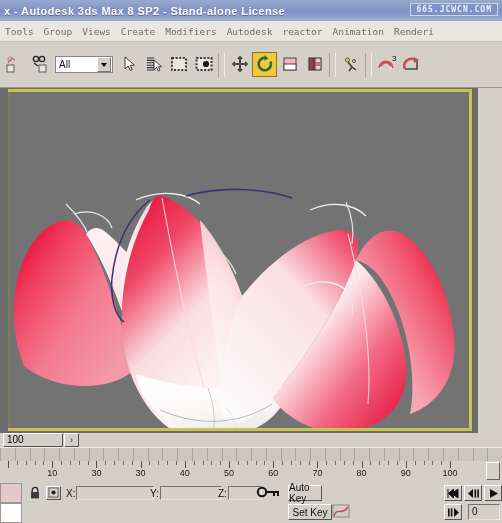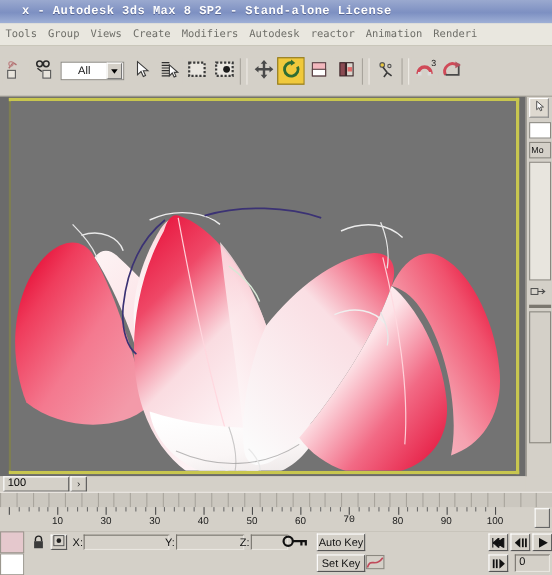--- a/index.html
+++ b/index.html
@@ -12,24 +12,24 @@
   #app{position:absolute;inset:0;background:#d4d0c8;}
 
   
   .titlebar{
     position:absolute;left:0;top:0;width:502px;height:21px;
     background:linear-gradient(to bottom,#9aa9cf 0%,#8294c4 45%,#7d90c2 55%,#9fb0d6 100%);
     border-bottom:1px solid #6b7ba8;
     display:flex;align-items:center;
   }
   .title-text{
-    font-family:Liberation Mono, monospace;
+    font-family:Liberation Sans, sans-serif;
     font-size:11px;font-weight:bold;color:#ffffff;
     letter-spacing:.4px;white-space:nowrap;
-    margin-left:20px;text-shadow:0 1px 0 rgba(60,70,110,.6);
+    margin-left:4px;text-shadow:0 1px 0 rgba(60,70,110,.6);
   }
   .watermark{
     position:absolute;right:4px;top:3px;
     border:1px solid #c9d3ea;background:#7e92c6;
     padding:1px 5px;color:#e8eefb;
     font-family:"DejaVu Sans Mono","Liberation Mono",monospace;
     font-size:8px;font-weight:bold;letter-spacing:1px;
   }
 
   
@@ -57,21 +57,21 @@
     background:#d4d0c8;position:relative;flex:0 0 auto;
   }
   .tbtn.on{background:#f0c93c;border:1px solid #8a7420;}
   .tsep{width:5px;height:24px;flex:0 0 auto;
     border-left:1px solid #a8a49c;border-right:1px solid #efece6;margin:0 2px;}
   .combo{
     height:17px;border:1px solid #8b8880;background:#fff;
     display:flex;align-items:center;box-sizing:border-box;flex:0 0 auto;
     margin:0 3px;
   }
-  .combo .cval{flex:1;padding-left:15px;font-size:10px;color:#111;white-space:nowrap;overflow:hidden;}
+  .combo .cval{flex:1;padding-left:3px;font-size:10px;color:#111;white-space:nowrap;overflow:hidden;}
   .combo .carr{
     width:14px;height:15px;margin:0 1px;background:#d4d0c8;
     border:1px solid #fff;border-right-color:#777;border-bottom-color:#777;
     display:flex;align-items:center;justify-content:center;box-sizing:border-box;
   }
   .arrow-dn{width:0;height:0;border-left:3px solid transparent;border-right:3px solid transparent;border-top:4px solid #000;}
 
   
   .viewwrap{
     position:absolute;left:0;top:88px;width:478px;height:345px;
@@ -174,20 +174,21 @@
     box-sizing:border-box;font-size:10px;line-height:14px;padding-left:3px;color:#111;
   }
 </style>
 </head>
 <body>
 
 <div id="app">
 
   <div class="titlebar">
     <div class="title-text">x  -  Autodesk 3ds Max 8 SP2  -  Stand-alone License</div>
+    <div class="watermark">665.JCWCN.COM</div>
   </div>
 
   <div class="menubar">
     <div class="menu-item">Tools</div>
     <div class="menu-item">Group</div>
     <div class="menu-item">Views</div>
     <div class="menu-item">Create</div>
     <div class="menu-item">Modifiers</div>
     <div class="menu-item">Autodesk</div>
     <div class="menu-item">reactor</div>
@@ -439,44 +440,20 @@
         <path d="M336 110 C342 124 344 140 342 152" fill="none" stroke="#e6e6e6" stroke-width="1.2"></path>
         <path d="M294 194 C312 186 330 190 340 202" fill="none" stroke="#efefef" stroke-width="1.3"></path>
         <path d="M336 192 C342 204 344 214 342 222" fill="none" stroke="#e6e6e6" stroke-width="1.2"></path>
         <path d="M198 150 C212 160 222 172 226 182" fill="none" stroke="#d8e7d6" stroke-width="1.3"></path>
         <path d="M190 332 C208 344 226 346 240 340" fill="none" stroke="#f0f0f0" stroke-width="1.2"></path>
         <path d="M216 316 C224 324 228 332 226 340" fill="none" stroke="#e8e8e8" stroke-width="1.1"></path>
       </svg>
     </div>
   </div>
 
-  <div class="cmdpanel">
-    <div class="cp-tabrow">
-      <div class="cp-ico">
-        <span>
-          <svg width="13" height="13" viewBox="0 0 20 20">
-            <path d="M6 3 L6 15 L9.2 12 L11.3 16.5 L13.3 15.6 L11.3 11.3 L15.5 11.2 Z" fill="#fdfdfd" stroke="#3b3b3b" stroke-width="1.2"></path>
-          </svg>
-        </span>
-      </div>
-    </div>
-    <div class="cp-field"></div>
-    <div class="cp-modlist">Mo</div>
-    <div class="cp-stack"></div>
-    <div class="cp-row">
-      <span>
-        <svg width="16" height="12" viewBox="0 0 18 12">
-          <rect x="2" y="3" width="7" height="6" fill="#d9d5cd" stroke="#4a4a4a"></rect>
-          <path d="M9 6 L16 6 M13 3.5 L16 6 L13 8.5" stroke="#4a4a4a" fill="none" stroke-width="1.1"></path>
-        </svg>
-      </span>
-    </div>
-    <div class="cp-div"></div>
-    <div class="cp-big"></div>
-  </div>
 
   <div class="trackzone">
     <div class="framefield">100</div>
     <div class="framearr">›</div>
   </div>
 
   <div class="trackbar">
     <div class="tickrow" id="tickrow">
         <div class="tick" style="left: 0px;"></div>
         <div class="tick" style="left: 14.8px;"></div>
@@ -566,21 +543,21 @@
       <div class="rtick min" style="left: 423.5px;"></div>
       <div class="rtick min" style="left: 432.3px;"></div>
       <div class="rtick min" style="left: 441.2px;"></div>
       <div class="rtick maj" style="left: 450px;"></div>
       <div class="rlab" style="left: 52.2px;">10</div>
       <div class="rlab" style="left: 96.4px;">30</div>
       <div class="rlab" style="left: 140.6px;">30</div>
       <div class="rlab" style="left: 184.8px;">40</div>
       <div class="rlab" style="left: 229px;">50</div>
       <div class="rlab" style="left: 273.2px;">60</div>
-      <div class="rlab" style="left: 317.4px; font-family: Liberation Mono, monospace;">70</div>
+      <div class="rlab" style="left: 317.4px;">70</div>
       <div class="rlab" style="left: 361.6px;">80</div>
       <div class="rlab" style="left: 405.8px;">90</div>
       <div class="rlab" style="left: 450px;">100</div>
       <div style="position: absolute; right: 2px; top: 1px; width: 14px; height: 18px; background: rgb(212, 208, 200); border-width: 1px; border-style: solid; border-color: rgb(255, 255, 255) rgb(102, 102, 102) rgb(102, 102, 102) rgb(255, 255, 255); border-image: initial; box-sizing: border-box;"></div>
     </div>
 
   <div class="statwrap">
     <div class="minibox"></div>
     <div class="minibox2"></div>
 
@@ -616,21 +593,21 @@
     <div style="position:absolute;left:256px;top:2px;width:28px;height:16px;display:flex;align-items:center;">
       <span>
         <svg width="26" height="14" viewBox="0 0 26 14">
           <circle cx="6" cy="7" r="4.2" fill="none" stroke="#111" stroke-width="2"></circle>
           <path d="M10 7 H23 M18 7 V11 M22 7 V11" stroke="#111" stroke-width="2" fill="none"></path>
         </svg>
       </span>
     </div>
 
 
-    <div class="akey" style="left:288px;top:2px;width:44px;height:16px;text-align:right;">Auto Key</div>
+    <div class="akey" style="left:288px;top:2px;width:34px;height:16px;">Auto Key</div>
     <div class="akey" style="left:288px;top:21px;width:44px;height:16px;">Set Key</div>
 
 
     <div class="curvico">
       <span>
         <svg width="18" height="14" viewBox="0 0 18 14">
           <path d="M2 12 C5 2 9 13 16 3" fill="none" stroke="#c04a5a" stroke-width="1.5"></path>
           <rect x="1" y="1" width="16" height="12" fill="none" stroke="#8b8880" stroke-width="1"></rect>
         </svg>
       </span>

